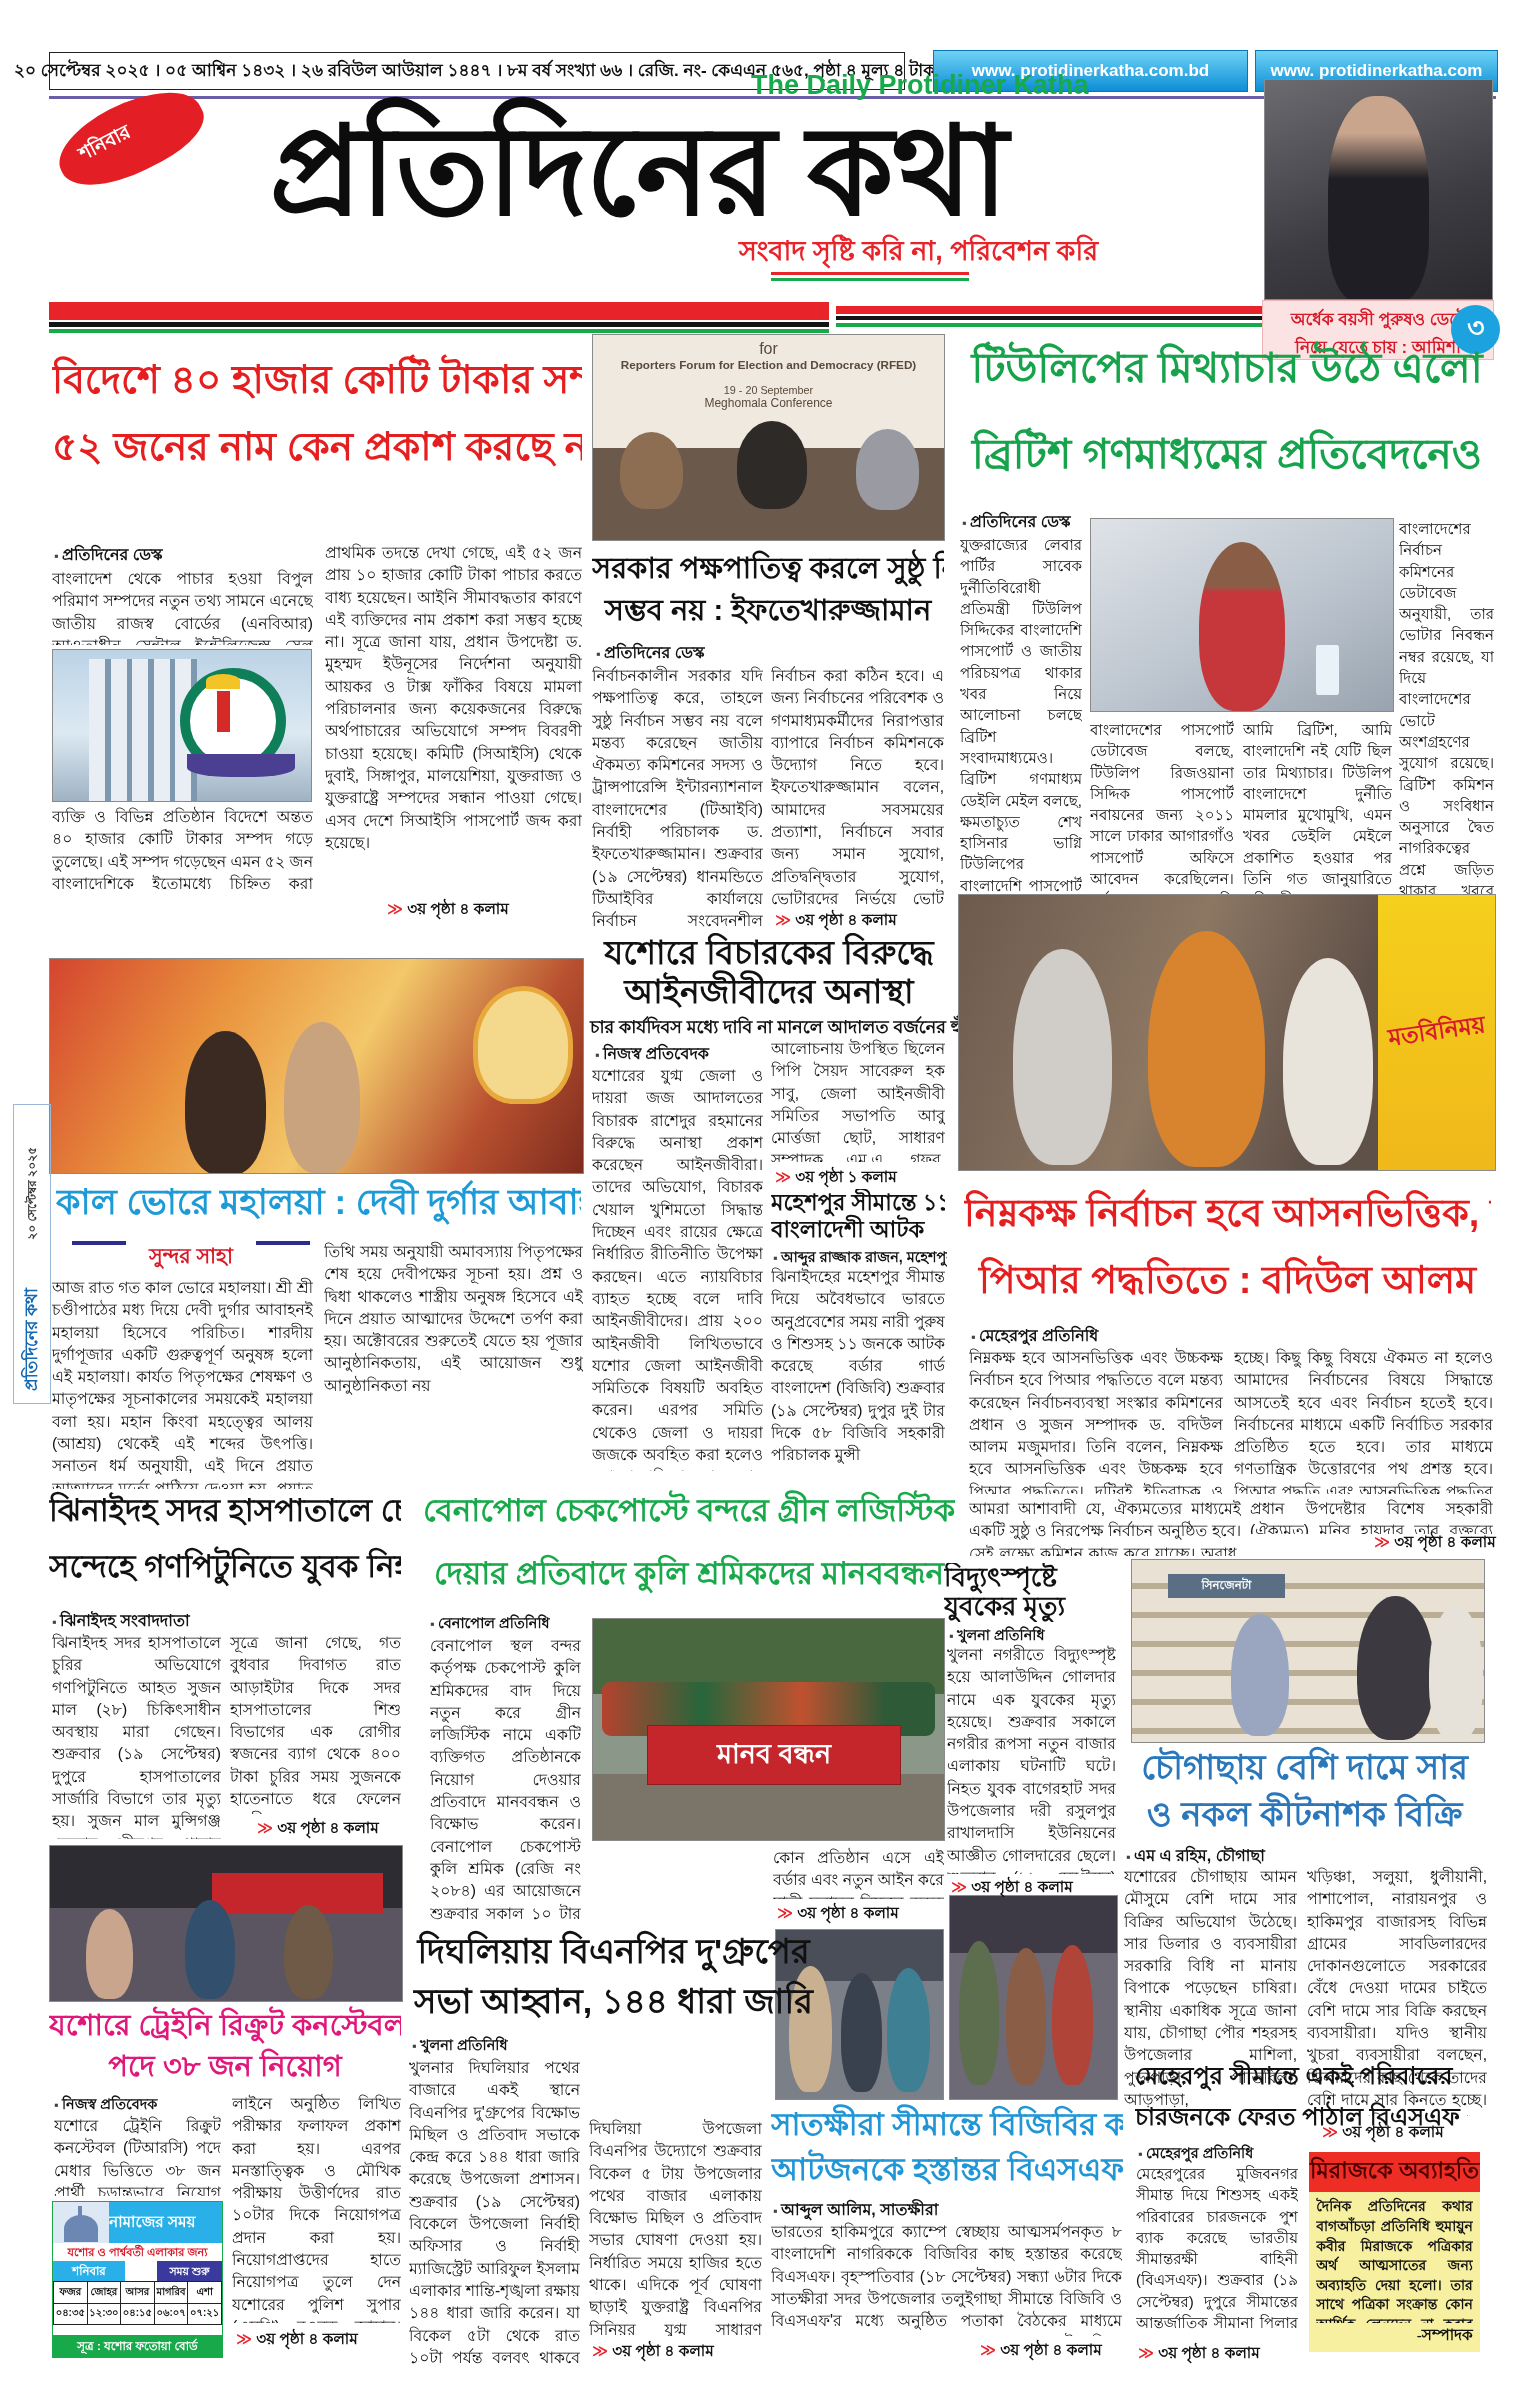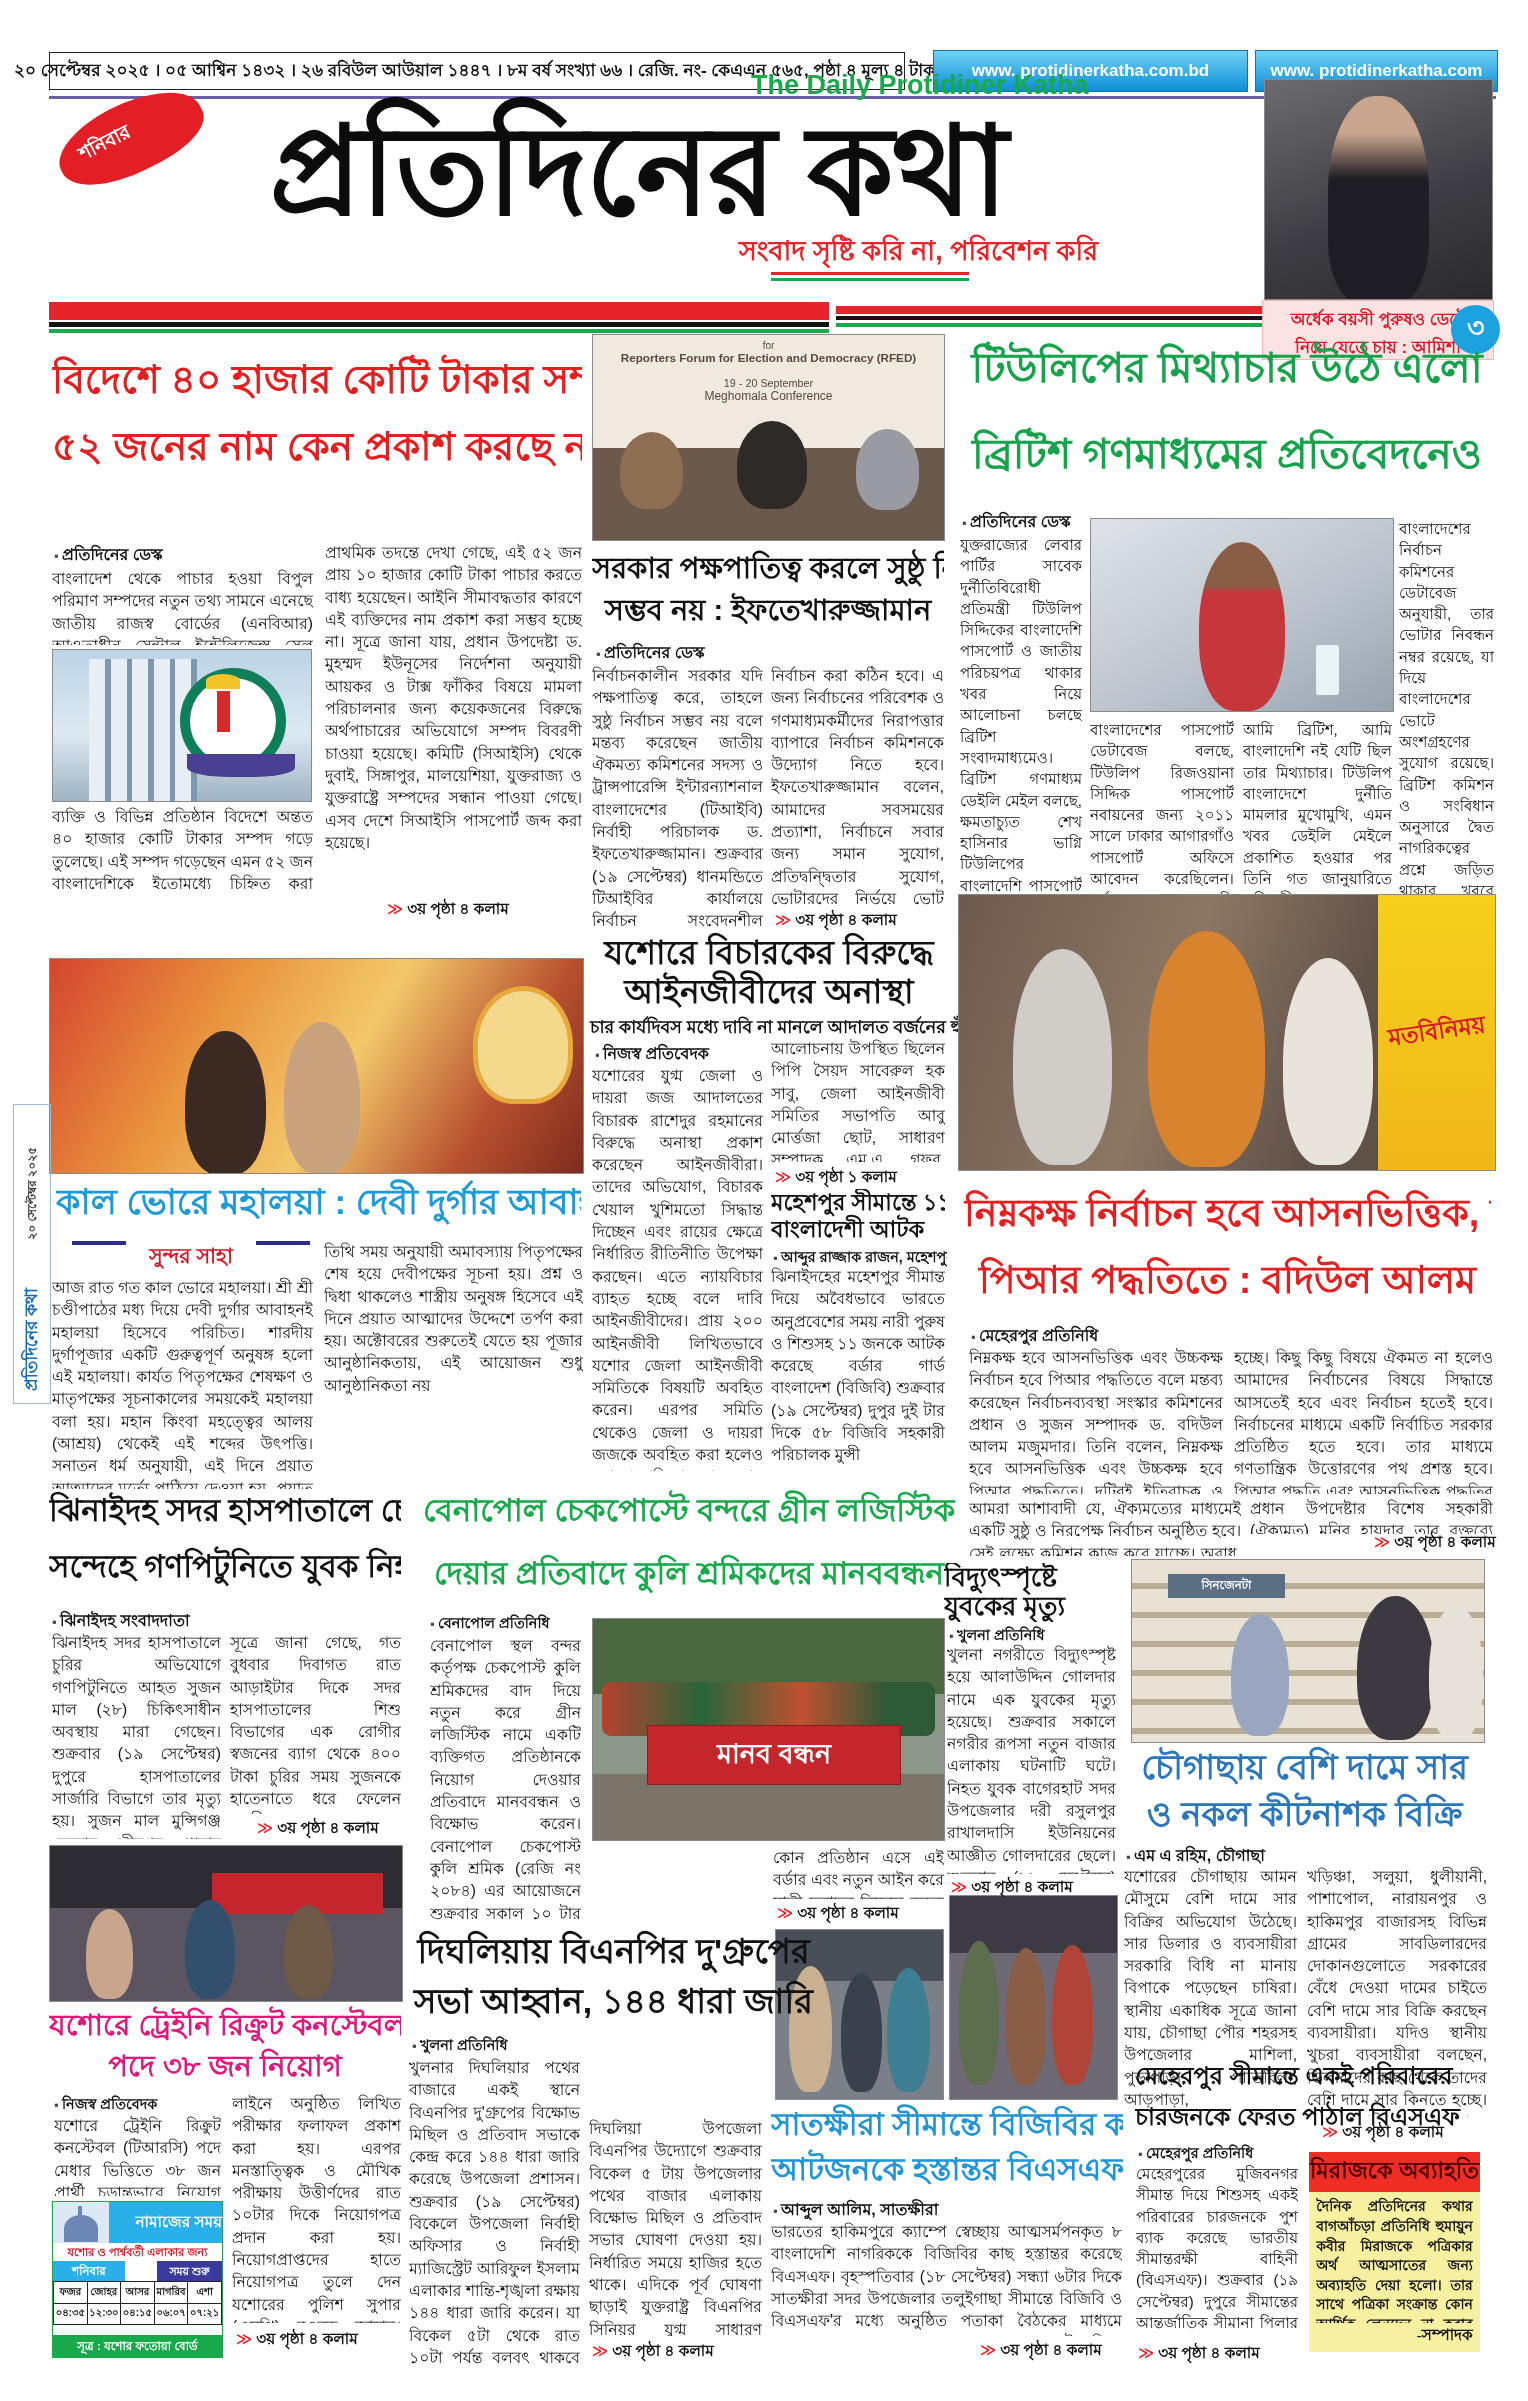--- a/index.html
+++ b/index.html
@@ -105,21 +105,21 @@
   <div class="abs body-text" style="left:52px;top:1277px;width:261px;height:212px;">আজ রাত গত কাল ভোরে মহালয়া। শ্রী শ্রী চণ্ডীপাঠের মধ্য দিয়ে দেবী দুর্গার আবাহনই মহালয়া হিসেবে পরিচিত। শারদীয় দুর্গাপূজার একটি গুরুত্বপূর্ণ অনুষঙ্গ হলো এই মহালয়া। কার্যত পিতৃপক্ষের শেষক্ষণ ও মাতৃপক্ষের সূচনাকালের সময়কেই মহালয়া বলা হয়। মহান কিংবা মহত্ত্বের আলয় (আশ্রয়) থেকেই এই শব্দের উৎপত্তি। সনাতন ধর্ম অনুযায়ী, এই দিনে প্রয়াত আত্মাদের মর্ত্যে পাঠিয়ে দেওয়া হয়, প্রয়াত আত্মার যে সমাবেশ হয় তাকেই মহালয় বলা হয়ে থাকে। যদিও এই নামের একাধিক অর্থ হয়েছে। পুরাণ, শাস্ত্র ও আভিধানিক ক্ষেত্রে ভিন্ন ভিন্ন অর্থ দেখা যায়। এই</div>
   <div class="abs body-text" style="left:324px;top:1241px;width:259px;height:241px;">তিথি সময় অনুযায়ী অমাবস্যায় পিতৃপক্ষের শেষ হয়ে দেবীপক্ষের সূচনা হয়। প্রশ্ন ও দ্বিধা থাকলেও শাস্ত্রীয় অনুষঙ্গ হিসেবে এই দিনে প্রয়াত আত্মাদের উদ্দেশে তর্পণ করা হয়। অক্টোবরের শুরুতেই যেতে হয় পূজার আনুষ্ঠানিকতায়, এই আয়োজন শুধু আনুষ্ঠানিকতা নয়</div>
 
   <div class="abs" style="left:12.6px;top:1104px;width:36px;height:298px;border:0.9px solid #9bb8d8;display:flex;flex-direction:column;align-items:center;">
     <span class="vert" style="font-size:11.7px;font-weight:bold;color:#333;height:135px;overflow:hidden;">২০ সেপ্টেম্বর ২০২৫</span>
     <span class="vert" style="font-size:17px;font-weight:800;color:#1469b4;height:151px;overflow:hidden;">প্রতিদিনের কথা</span>
   </div>
 
   <div class="ph" style="left:592px;top:334px;width:351px;height:205px;background:linear-gradient(#efe9e0 0 55%,#6b5a4c 55% 100%);">
     <div style="position:absolute;left:0;top:5.4px;width:100%;text-align:center;color:#5a4a3c;">
-      <div style="font-size:10px;">for</div>
+      <div style="font-size:16px;">for</div>
       <div style="font-size:11.7px;font-weight:bold;">Reporters Forum for Election and Democracy (RFED)</div>
       <div style="font-size:10.8px;margin-top:12.6px;">19 - 20 September</div>
       <div style="font-size:12px;">Meghomala Conference</div>
     </div>
     <div class="fig" style="left:27px;top:97px;width:63px;height:77px;background:#8d6e52;"></div>
     <div class="fig" style="left:144px;top:86px;width:70px;height:88px;background:#2e2a28;"></div>
     <div class="fig" style="left:263px;top:94px;width:63px;height:81px;background:#9a9aa2;"></div>
   </div>
   <div class="abs hl" style="left:592px;top:547px;width:352px;height:86px;color:#111;font-size:29px;line-height:42px;">
     <div>সরকার পক্ষপাতিত্ব করলে সুষ্ঠু নির্বাচন</div>
@@ -206,21 +206,21 @@
   <div class="abs body-text" style="left:54px;top:2115px;width:167px;height:81px;">যশোরে ট্রেইনি রিক্রুট কনস্টেবল (টিআরসি) পদে মেধার ভিত্তিতে ৩৮ জন প্রার্থী চূড়ান্তভাবে নিয়োগ পেয়েছেন। বৃহস্পতিবার (১৮ সেপ্টেম্বর) সকালে জেলা পুলিশ</div>
   <div class="abs body-text" style="left:232px;top:2093px;width:169px;height:230px;">লাইনে অনুষ্ঠিত লিখিত পরীক্ষার ফলাফল প্রকাশ করা হয়। এরপর মনস্তাত্ত্বিক ও মৌখিক পরীক্ষায় উত্তীর্ণদের রাত ১০টার দিকে নিয়োগপত্র প্রদান করা হয়। নিয়োগপ্রাপ্তদের হাতে নিয়োগপত্র তুলে দেন যশোরের পুলিশ সুপার (এসপি) রওনক জাহান। এসময় তিনি বলেন, আমরা এই নিয়োগ প্রক্রিয়াটি কয়েকটি ধাপের মধ্য দিয়ে সম্পন্ন করেছি। আজ যারা উত্তীর্ণ হয়েছেন, তারা সকলেই নিজেদের মেধা ও যোগ্যতার ভিত্তিতে উত্তীর্ণ হয়েছেন। তাদের প্রতি অভিনন্দন ও শুভকামনা</div>
   <div class="abs jump" style="left:236px;top:2327px;">৩য় পৃষ্ঠা ৪ কলাম</div>
 
   <div class="abs" style="left:52px;top:2201px;width:169px;height:155px;border:1.8px solid #18a94b;background:#fff;">
     <div style="display:flex;height:41px;">
       <div style="width:56px;background:#dce9f5;position:relative;">
         <div style="position:absolute;left:10.8px;top:12.6px;width:34px;height:27px;background:#6d87b4;border-radius:50% 50% 0 0;"></div>
         <div style="position:absolute;left:25px;top:3.6px;width:3.6px;height:10.8px;background:#6d87b4;"></div>
       </div>
-      <div style="flex:1;background:#29b0e8;display:flex;align-items:center;justify-content:flex-end;">
+      <div style="flex:1;background:#29b0e8;display:flex;align-items:center;justify-content:flex-start;">
         <span style="color:#fff;font-weight:800;font-size:15.3px;text-align:center;">নামাজের সময়</span>
       </div>
     </div>
     <div style="height:18px;color:#d81b2a;font-weight:bold;font-size:11.2px;text-align:center;line-height:18px;white-space:nowrap;overflow:hidden;">যশোর ও পার্শ্ববর্তী এলাকার জন্য</div>
     <div style="display:flex;height:20px;">
       <span style="width:72px;background:#29b0e8;color:#fff;font-weight:bold;font-size:11.7px;text-align:center;line-height:20px;">শনিবার</span>
       <span style="flex:1;"></span>
       <span style="width:65px;background:#39399e;color:#fff;font-weight:bold;font-size:10.8px;text-align:center;line-height:20px;">সময় শুরু</span>
     </div>
     <table class="ptab">

